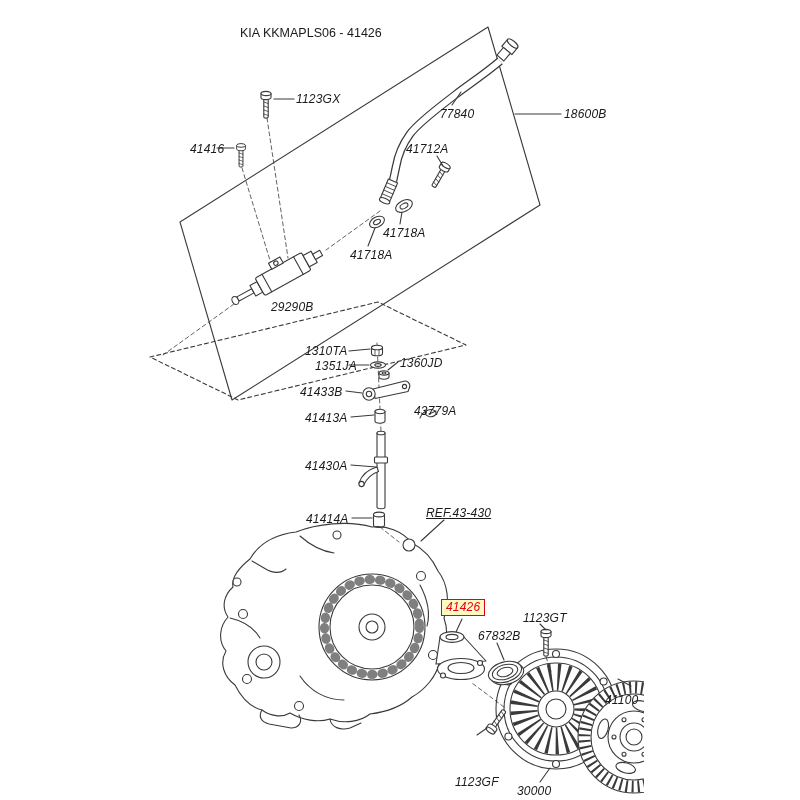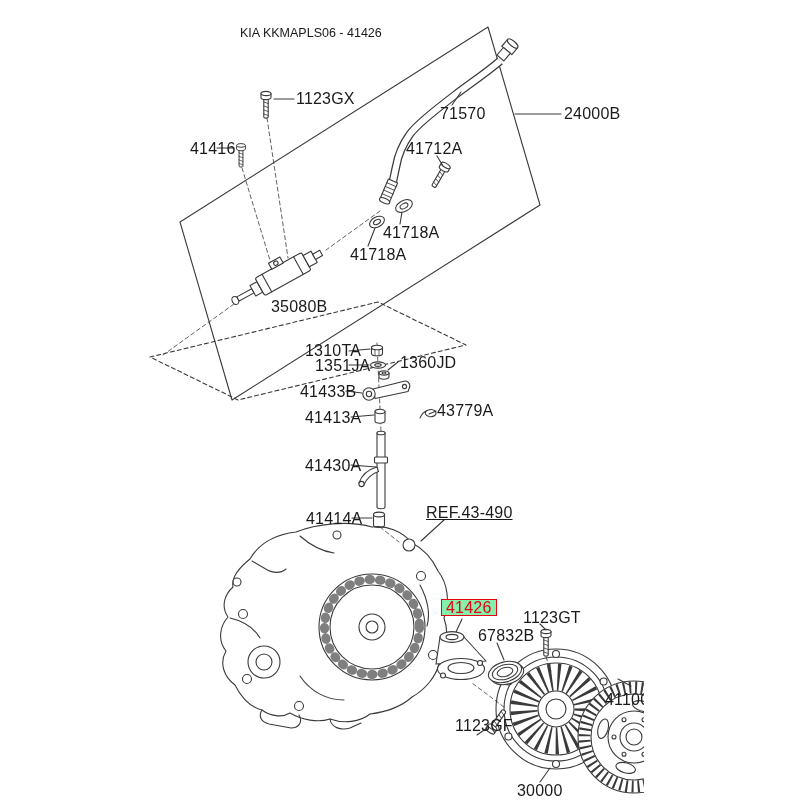--- a/index.html
+++ b/index.html
@@ -4,25 +4,25 @@
 <style>
   html,body{margin:0;padding:0;background:#fff;}
   .canvas{position:relative;width:644px;height:800px;background:#fff;
           font-family:"Liberation Sans", sans-serif;overflow:hidden;margin-top:15px;}
   svg.art{position:absolute;left:0;top:0;}
   .ln{fill:none;stroke:var(--line,#3a3a3a);stroke-width:1.1;stroke-linecap:round;stroke-linejoin:round;}
   .fw{fill:#fff;stroke:var(--line,#3a3a3a);stroke-width:1.1;stroke-linejoin:round;}
   .dash{stroke-dasharray:4 3;}
   .thin{stroke-width:0.8;}
   .hatch{fill:none;stroke:var(--line,#3a3a3a);}
-  .label{position:absolute;font-size:16px;line-height:14px;color:var(--text,#1a1a1a);
-         white-space:nowrap;letter-spacing:.2px;}
+  .label{position:absolute;font-size:12px;line-height:14px;color:var(--text,#1a1a1a);
+         white-space:nowrap;letter-spacing:.2px;font-style:italic;}
   .label.ref{text-decoration:underline;}
   .label.hl{color:var(--hl,#e60012);border:1.6px solid var(--hl,#e60012);
-            background:#86efac;padding:0 4px;line-height:15px;}
+            background:#fef9c3;padding:0 4px;line-height:15px;}
   .title{position:absolute;font-size:12.5px;color:var(--text,#1a1a1a);white-space:nowrap;}
 </style>
 </head>
 <body>
 
 <div class="canvas">
 
   <svg class="art" width="800" height="800" viewBox="0 0 800 800">
     <defs>
       <g id="boltV">
@@ -237,36 +237,36 @@
       <line x1="618" y1="664" x2="631" y2="671"></line>
       <line x1="477" y1="720" x2="487" y2="713"></line>
       <line x1="540" y1="767" x2="550" y2="753"></line>
     </g>
   </svg>
 
   <div class="title" style="left:240px;top:11px">KIA KKMAPLS06 - 41426</div>
 
   <div class="label" style="left:296px;top:77px">1123GX</div>
   <div class="label" style="left:190px;top:127px">41416</div>
-  <div class="label" style="left:440px;top:92px">71570</div>
-  <div class="label" style="left:564px;top:92px">24000B</div>
+  <div class="label" style="left:440px;top:92px">77840</div>
+  <div class="label" style="left:564px;top:92px">18600B</div>
   <div class="label" style="left:406px;top:127px">41712A</div>
   <div class="label" style="left:383px;top:211px">41718A</div>
   <div class="label" style="left:350px;top:233px">41718A</div>
-  <div class="label" style="left:271px;top:285px">35080B</div>
+  <div class="label" style="left:271px;top:285px">29290B</div>
   <div class="label" style="left:305px;top:329px">1310TA</div>
   <div class="label" style="left:400px;top:341px">1360JD</div>
   <div class="label" style="left:315px;top:344px">1351JA</div>
   <div class="label" style="left:300px;top:370px">41433B</div>
   <div class="label" style="left:305px;top:396px">41413A</div>
-  <div class="label" style="left:437px;top:389px">43779A</div>
+  <div class="label" style="left:414px;top:389px">43779A</div>
   <div class="label" style="left:305px;top:444px">41430A</div>
   <div class="label" style="left:306px;top:497px">41414A</div>
-  <div class="label ref" style="left:426px;top:491px">REF.43-490</div>
+  <div class="label ref" style="left:426px;top:491px">REF.43-430</div>
   <div class="label" style="left:523px;top:596px">1123GT</div>
   <div class="label" style="left:478px;top:614px">67832B</div>
   <div class="label" style="left:605px;top:678px">41100</div>
-  <div class="label" style="left:455px;top:704px">1123GF</div>
+  <div class="label" style="left:455px;top:760px">1123GF</div>
   <div class="label" style="left:517px;top:769px">30000</div>
 
   <div class="label hl" style="left:441px;top:584px">41426</div>
 
 </div>
 
 </body></html>

